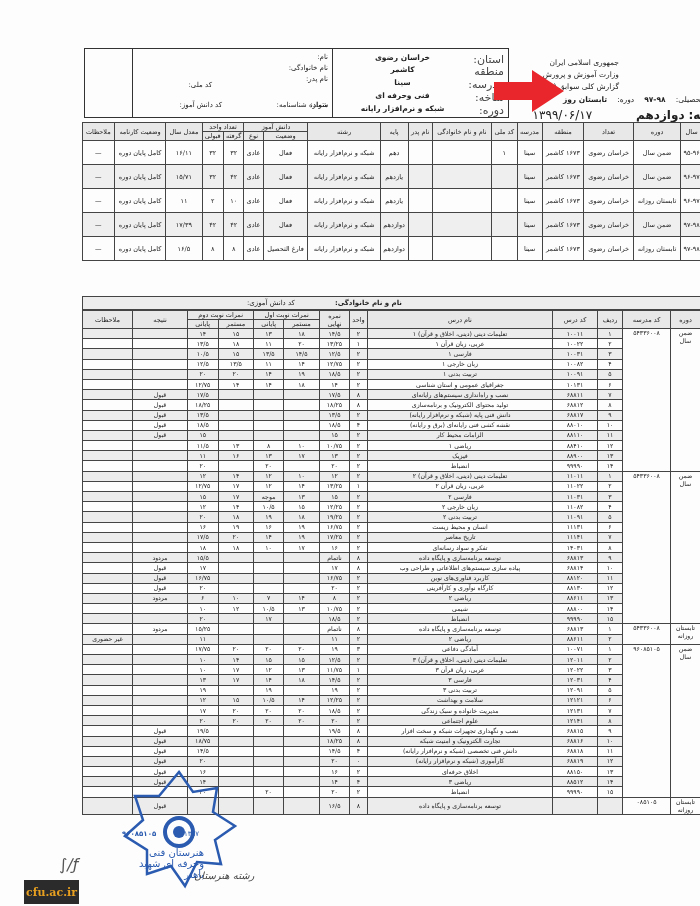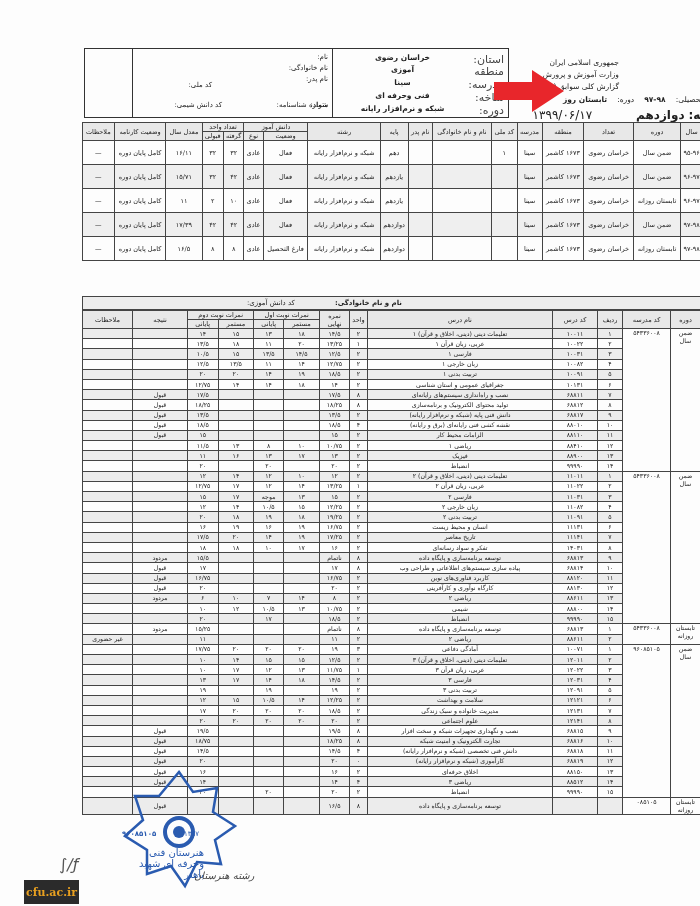--- a/index.html
+++ b/index.html
@@ -42,30 +42,30 @@
 
   <div class="hdr-box">
     <div class="hdr-photo"></div>
     <div class="hdr-person">
       <div style="top:4px">نام:</div>
       <div style="top:15px">نام خانوادگی:</div>
       <div style="top:26px">نام پدر:</div>
       <div style="top:52px">شماره شناسنامه:</div>
       <div style="top:32px; right:120px">کد ملی:</div>
       <div style="top:52px">متولد:</div>
-      <div style="top:52px; right:110px">کد دانش شیمی:</div>
+      <div style="top:52px; right:110px">کد دانش آموز:</div>
     </div>
     <div class="hdr-school">
       <div class="row" style="top:4px">
           <span class="lbl">استان:</span>
           <span class="val">خراسان رضوی</span>
         </div>
       <div class="row" style="top:16px">
           <span class="lbl">منطقه</span>
-          <span class="val">آموزی</span>
+          <span class="val">کاشمر</span>
         </div>
       <div class="row" style="top:29px">
           <span class="lbl">مدرسه:</span>
           <span class="val">سینا</span>
         </div>
       <div class="row" style="top:42px">
           <span class="lbl">شاخه:</span>
           <span class="val">فنی وحرفه ای</span>
         </div>
       <div class="row" style="top:55px">

